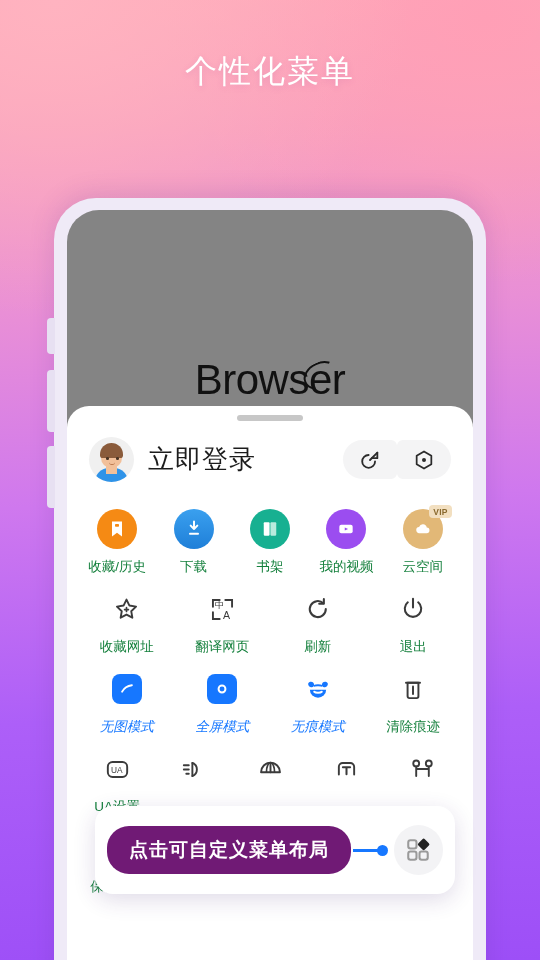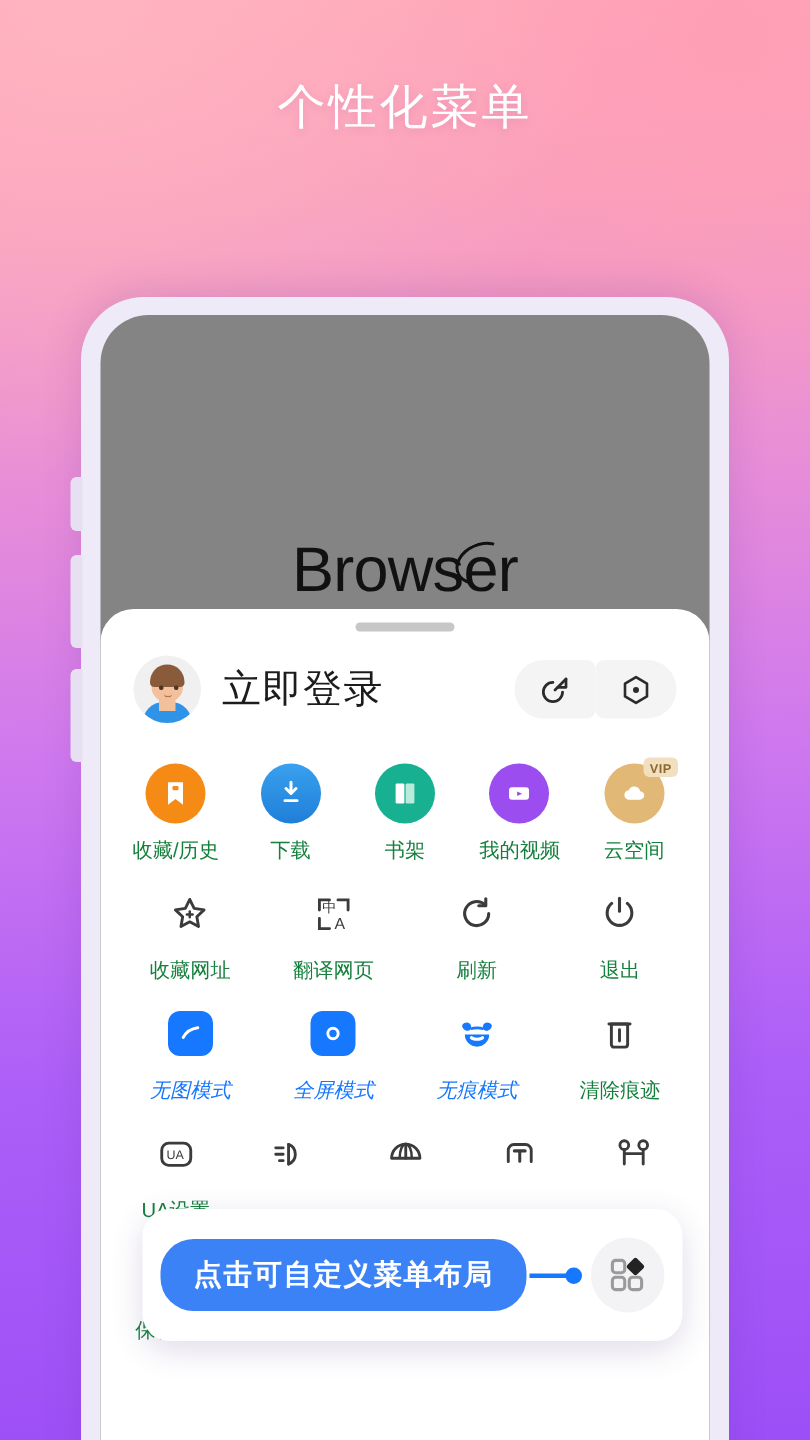--- a/index.html
+++ b/index.html
@@ -126,21 +126,21 @@
   }
 
   
   .tipcard {
     position:absolute; left:95px; top:806px; width:360px; height:88px;
     background:#ffffff; border-radius:18px;
     box-shadow:0 6px 22px rgba(60,30,110,.16);
     display:flex; align-items:center; padding:0 12px;
   }
   .tipbtn {
-    background:#3b82f6; color:#fff; font-size:19px; font-weight:bold;
+    background:#701a75; color:#fff; font-size:19px; font-weight:bold;
     letter-spacing:1px; border-radius:22px; padding:11px 22px;
     white-space:nowrap;
   }
   .tipline { width:26px; height:3px; background:#1677ff; margin-left:2px; }
   .tipdot { width:11px; height:11px; border-radius:50%; background:#1677ff;
     margin-left:-2px; }
   .tipbadge {
     margin-left:6px; width:50px; height:50px; border-radius:50%;
     background:#f3f3f5; display:flex; align-items:center; justify-content:center;
   }

